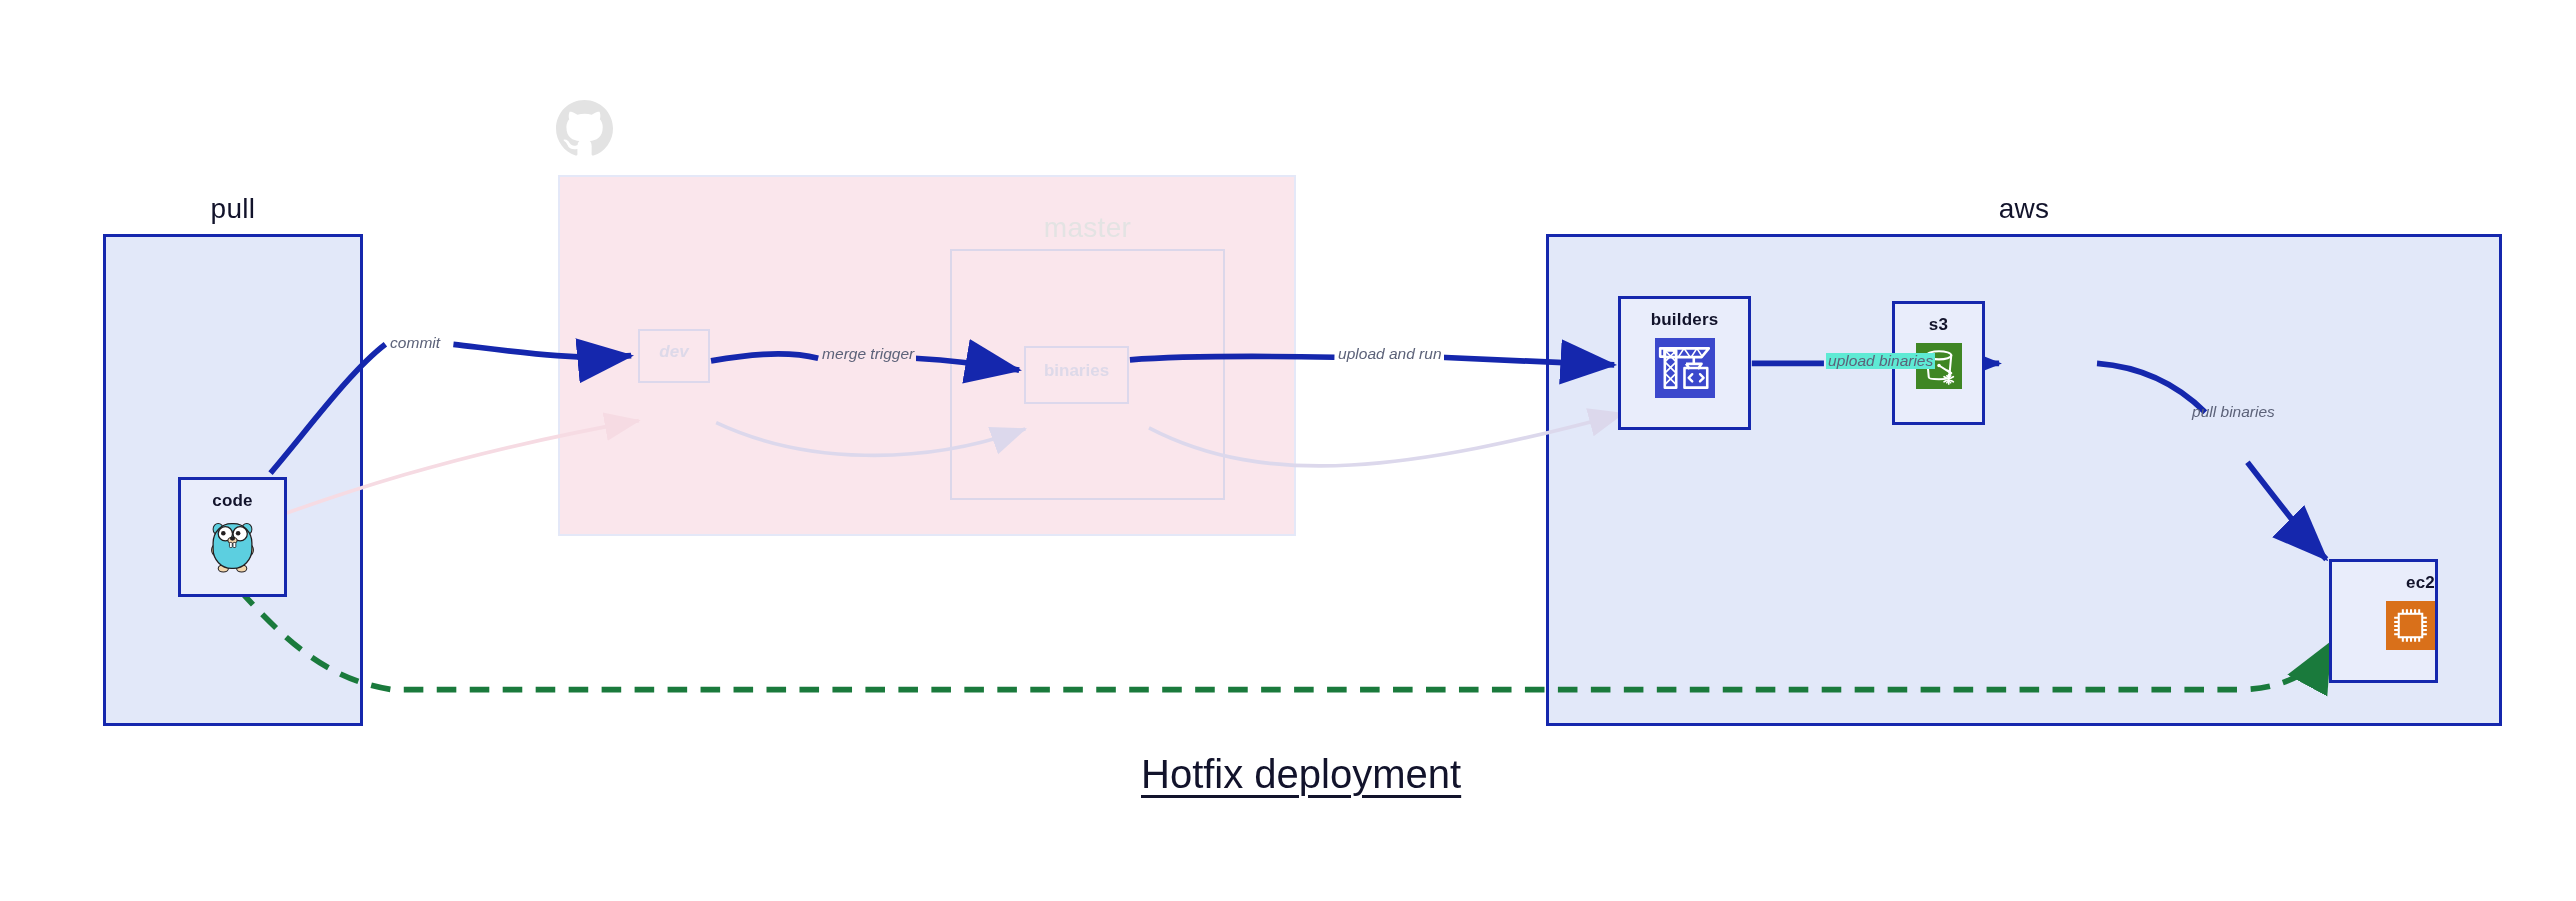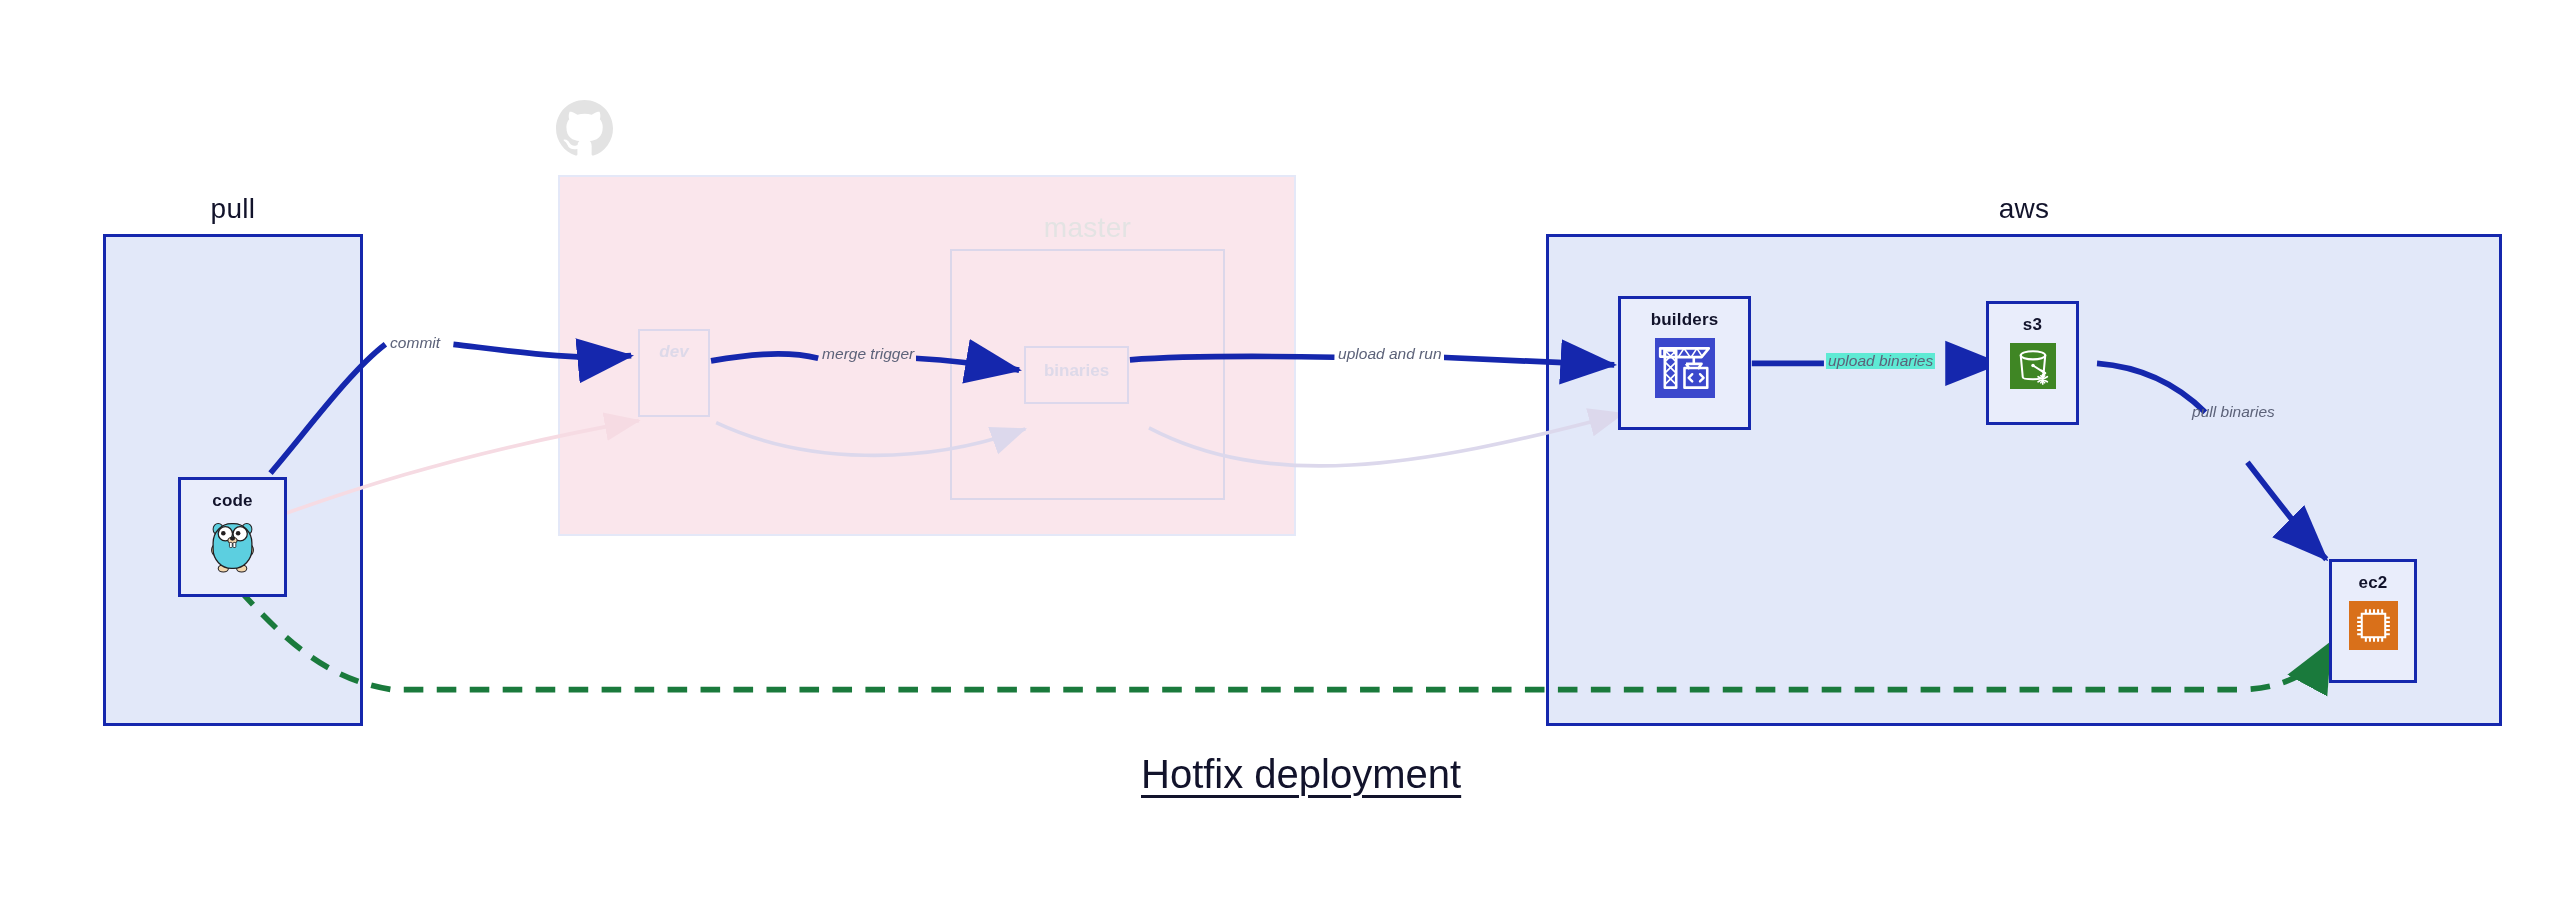--- a/index.html
+++ b/index.html
@@ -172,21 +172,21 @@
       </marker>
     </defs>
 
     <path d="M460,1030 C650,960 880,880 1240,816" fill="none" stroke="#f6dbe3" stroke-width="7" marker-end="url(#ghostArrowPink)"></path>
 
     <path d="M1390,820 C1560,900 1790,905 1990,832" fill="none" stroke="#dcd8ec" stroke-width="7" marker-end="url(#ghostArrowLav)"></path>
 
     <path d="M2230,830 C2460,950 2740,912 3150,802" fill="none" stroke="#dcd8ec" stroke-width="7" marker-end="url(#ghostArrowLav)"></path>
   </svg>
 
-  <div class="ghost-box" style="left:638px; top:329px; width:72px; height:88px;font-style:italic;">
+  <div class="ghost-box" style="left:638px; top:329px; width:72px; height:54px;font-style:italic;">
     <div class="ghost-label">dev</div>
   </div>
 
   <div class="ghost-box" style="left:1024px; top:346px; width:105px; height:58px;">
     <div class="ghost-label" style="margin-top:13.4px;">binaries</div>
   </div>
 
   <svg class="layer" viewBox="0 0 5054 1750" width="2604" height="902">
     <defs>
       <marker id="blueArrow" markerWidth="11" markerHeight="9" refX="9.5" refY="4.5" orient="auto">
@@ -268,41 +268,41 @@
 
         <ellipse cx="48" cy="41" rx="9" ry="6" fill="#f2d5ab" stroke="#231f20" stroke-width="2"></ellipse>
         <ellipse cx="48" cy="38" rx="5" ry="3.5" fill="#231f20"></ellipse>
 
         <rect x="42" y="45" width="5.5" height="10" rx="1.6" fill="#ffffff" stroke="#231f20" stroke-width="1.6"></rect>
         <rect x="49" y="45" width="5.5" height="10" rx="1.6" fill="#ffffff" stroke="#231f20" stroke-width="1.6"></rect>
       </svg>
     </div>
   </div>
 
-  <div class="node-box" style="left:1986px; top:301px; width:93px; height:124px;">
+  <div class="node-box" style="left:1892px; top:301px; width:93px; height:124px;">
     <div class="node-label">s3</div>
     <div class="node-icon">
       <svg width="46" height="46" viewBox="0 0 90 90">
         <rect x="0" y="0" width="90" height="90" fill="#3f8624"></rect>
         <g fill="none" stroke="#ffffff" stroke-width="4" stroke-linecap="round" stroke-linejoin="round">
           <ellipse cx="45" cy="24" rx="24" ry="8"></ellipse>
           <path d="M21,24 L25,67 C25,72 65,72 65,67 L69,24"></path>
           <path d="M45,44 L67,58"></path>
           <path d="M62,54 L69,59 L63,64"></path>
         </g>
         <circle cx="45" cy="44" r="3.4" fill="#ffffff"></circle>
         <g stroke="#ffffff" stroke-width="3.4" stroke-linecap="round">
           <path d="M64,62 L64,80 M55,66 L73,76 M73,66 L55,76"></path>
           <path d="M60,64 L64,68 L68,64 M60,78 L64,74 L68,78" stroke-width="2.8" fill="none"></path>
         </g>
       </svg>
     </div>
   </div>
 
-  <div class="node-box" style="left:2329px; top:559px; width:88px; height:124px;">
+  <div class="node-box" style="left:2329px; top:559px; width:109px; height:124px;align-items:flex-end;">
     <div class="node-label">ec2</div>
     <div class="node-icon">
       <svg width="49" height="49" viewBox="0 0 96 96">
         <rect x="0" y="0" width="96" height="96" fill="#d9701a"></rect>
         <g fill="none" stroke="#ffffff" stroke-width="4">
           <rect x="25" y="25" width="46" height="46"></rect>
         </g>
         <g stroke="#ffffff" stroke-width="4" stroke-linecap="butt">
           <path d="M33,25 L33,16 M41,25 L41,16 M49,25 L49,16 M57,25 L57,16 M65,25 L65,16"></path>
           <path d="M33,71 L33,80 M41,71 L41,80 M49,71 L49,80 M57,71 L57,80 M65,71 L65,80"></path>

